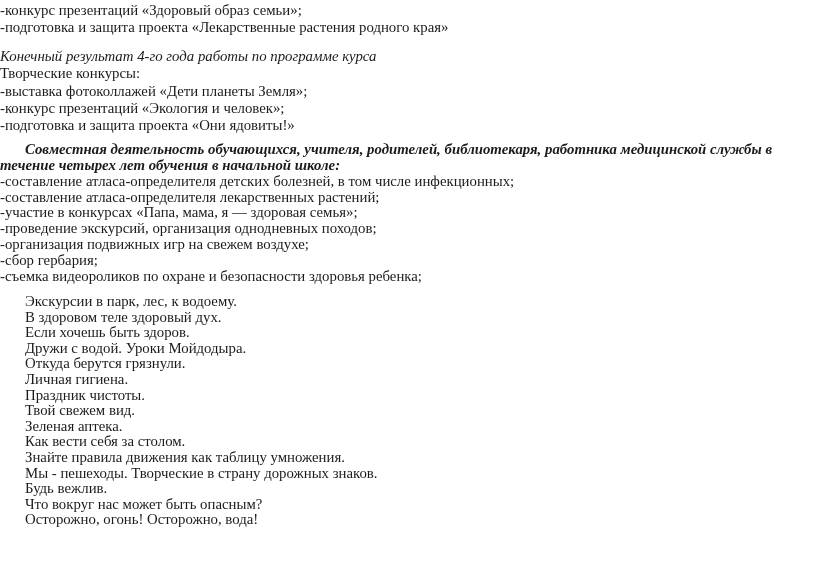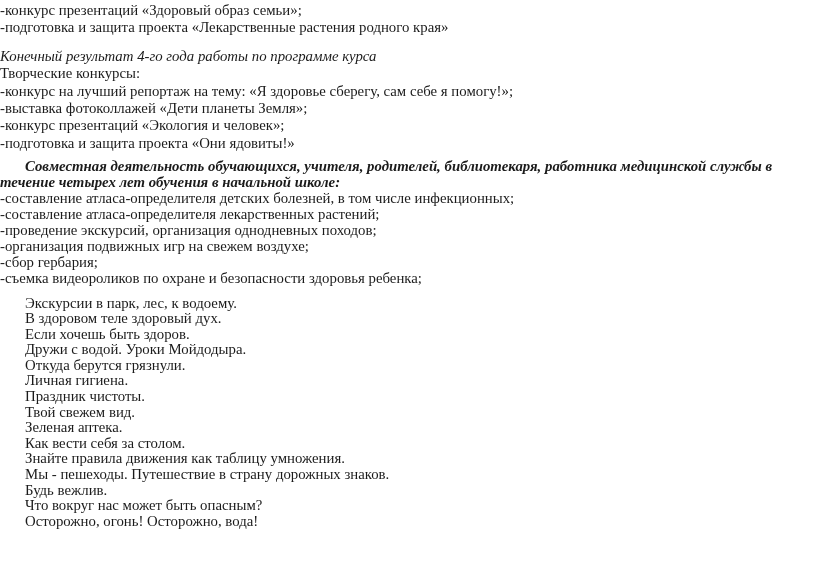--- a/index.html
+++ b/index.html
@@ -45,46 +45,46 @@
 
 <div class="page">
 
   <p class="ln sa">-конкурс презентаций «Здоровый образ семьи»;</p>
   <p class="ln sa">-подготовка и защита проекта «Лекарственные растения родного края»</p>
 
   <div class="gap-a"></div>
 
   <p class="ln sa hi">Конечный результат 4-го года работы по программе курса</p>
   <p class="ln sa">Творческие конкурсы:</p>
-  <p class="ln sa">-конкурс на лучший репортаж на тему: «Я здоровье сберегу, сам себе я помогу!»;</p>
   <p class="ln sa">-выставка фотоколлажей «Дети планеты Земля»;</p>
   <p class="ln sa">-конкурс презентаций «Экология и человек»;</p>
   <p class="ln sa">-подготовка и защита проекта «Они ядовиты!»</p>
 
   <div class="gap-b"></div>
 
   <p class="ln sc hb wrap">Совместная деятельность обучающихся, учителя, родителей, библиотекаря, работника медицинской службы в течение четырех лет обучения в начальной школе:</p>
   <p class="ln sc">-составление атласа-определителя детских болезней, в том числе инфекционных;</p>
   <p class="ln sc">-составление атласа-определителя лекарственных растений;</p>
+  <p class="ln sc">-участие в конкурсах «Папа, мама, я — здоровая семья»;</p>
   <p class="ln sc">-проведение экскурсий, организация однодневных походов;</p>
   <p class="ln sc">-организация подвижных игр на свежем воздухе;</p>
   <p class="ln sc">-сбор гербария;</p>
   <p class="ln sc">-съемка видеороликов по охране и безопасности здоровья ребенка;</p>
 
   <div class="gap-c"></div>
 
   <p class="ln sd indent">Экскурсии в парк, лес, к водоему.</p>
   <p class="ln sd indent">В здоровом теле здоровый дух.</p>
   <p class="ln sd indent">Если хочешь быть здоров.</p>
   <p class="ln sd indent">Дружи с водой. Уроки Мойдодыра.</p>
   <p class="ln sd indent">Откуда берутся грязнули.</p>
   <p class="ln sd indent">Личная гигиена.</p>
   <p class="ln sd indent">Праздник чистоты.</p>
   <p class="ln sd indent">Твой свежем вид.</p>
   <p class="ln sd indent">Зеленая аптека.</p>
   <p class="ln sd indent">Как вести себя за столом.</p>
   <p class="ln sd indent">Знайте правила движения как таблицу умножения.</p>
-  <p class="ln sd indent">Мы - пешеходы. Путешествие в страну дорожных знаков.</p>
+  <p class="ln sd indent">Мы - пешеходы. Творческие в страну дорожных знаков.</p>
   <p class="ln sd indent">Будь вежлив.</p>
   <p class="ln sd indent">Что вокруг нас может быть опасным?</p>
   <p class="ln sd indent">Осторожно, огонь! Осторожно, вода!</p>
 
 </div>
 
 </body></html>

